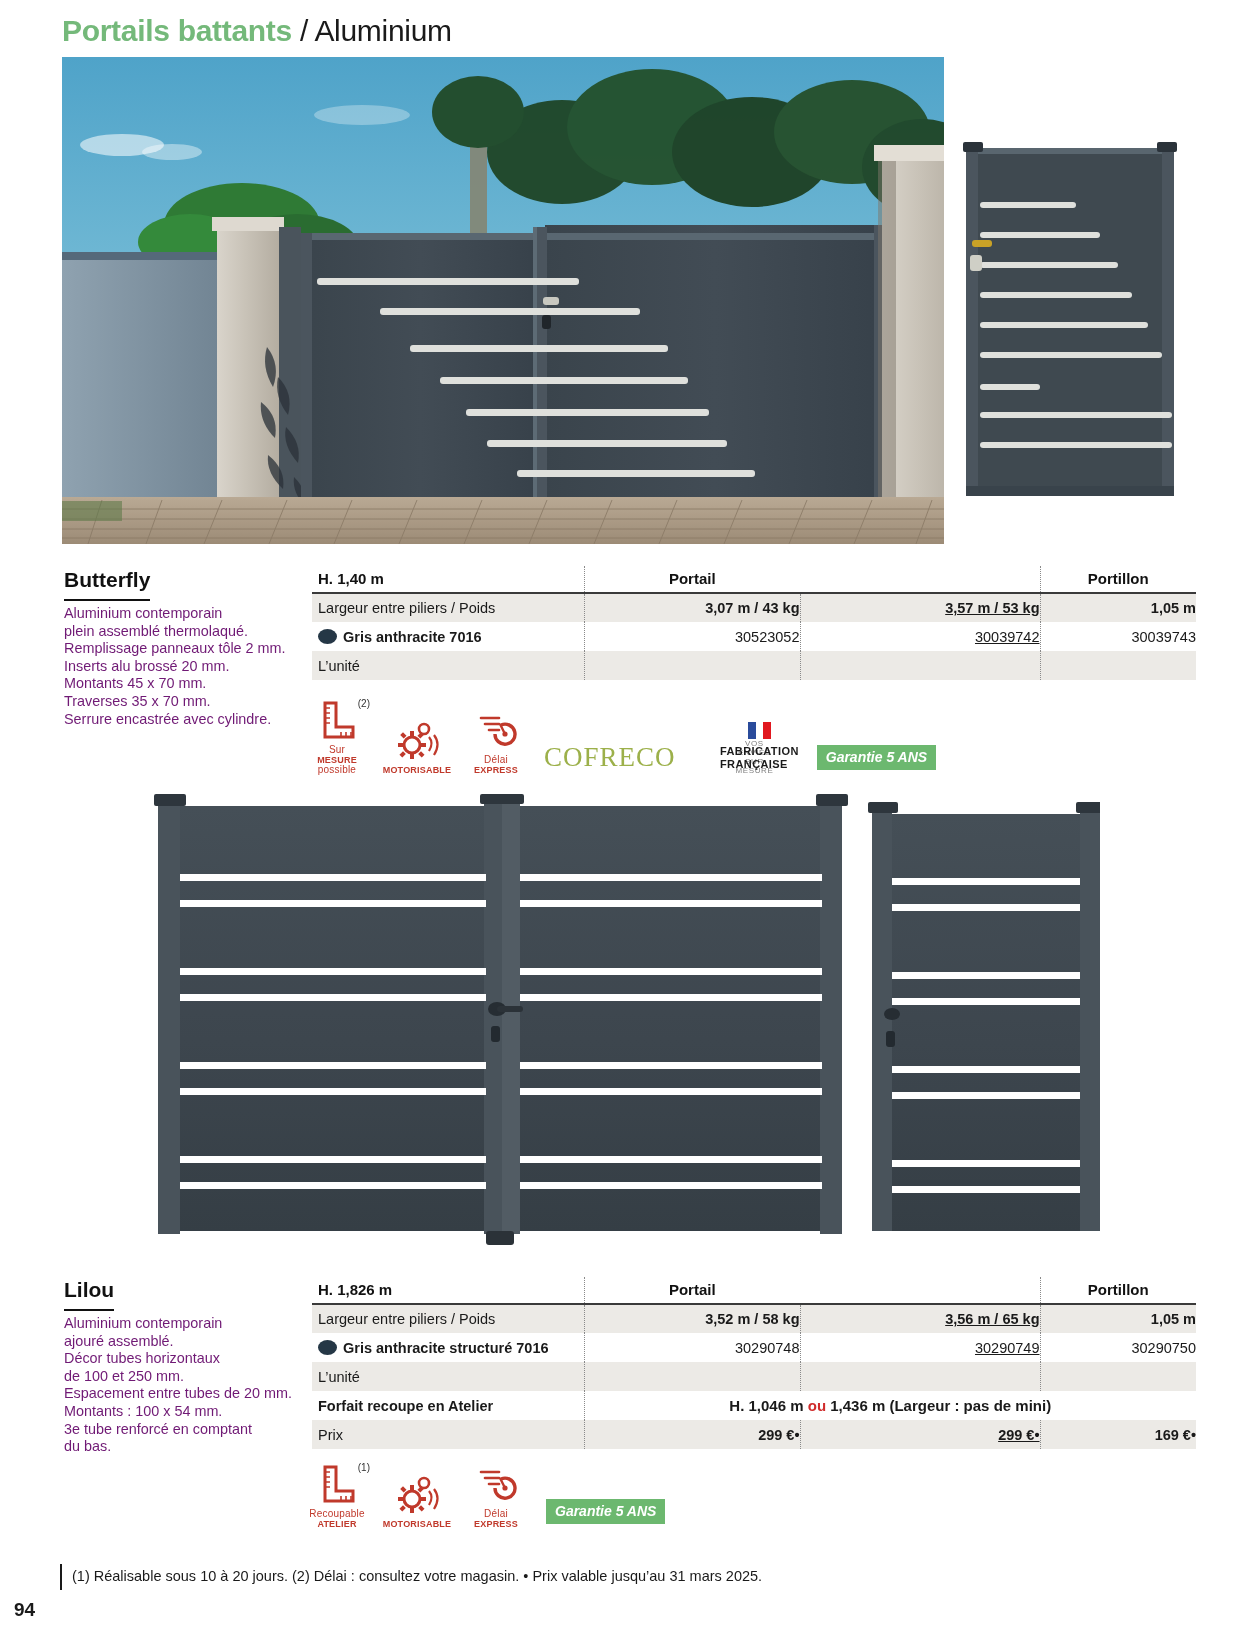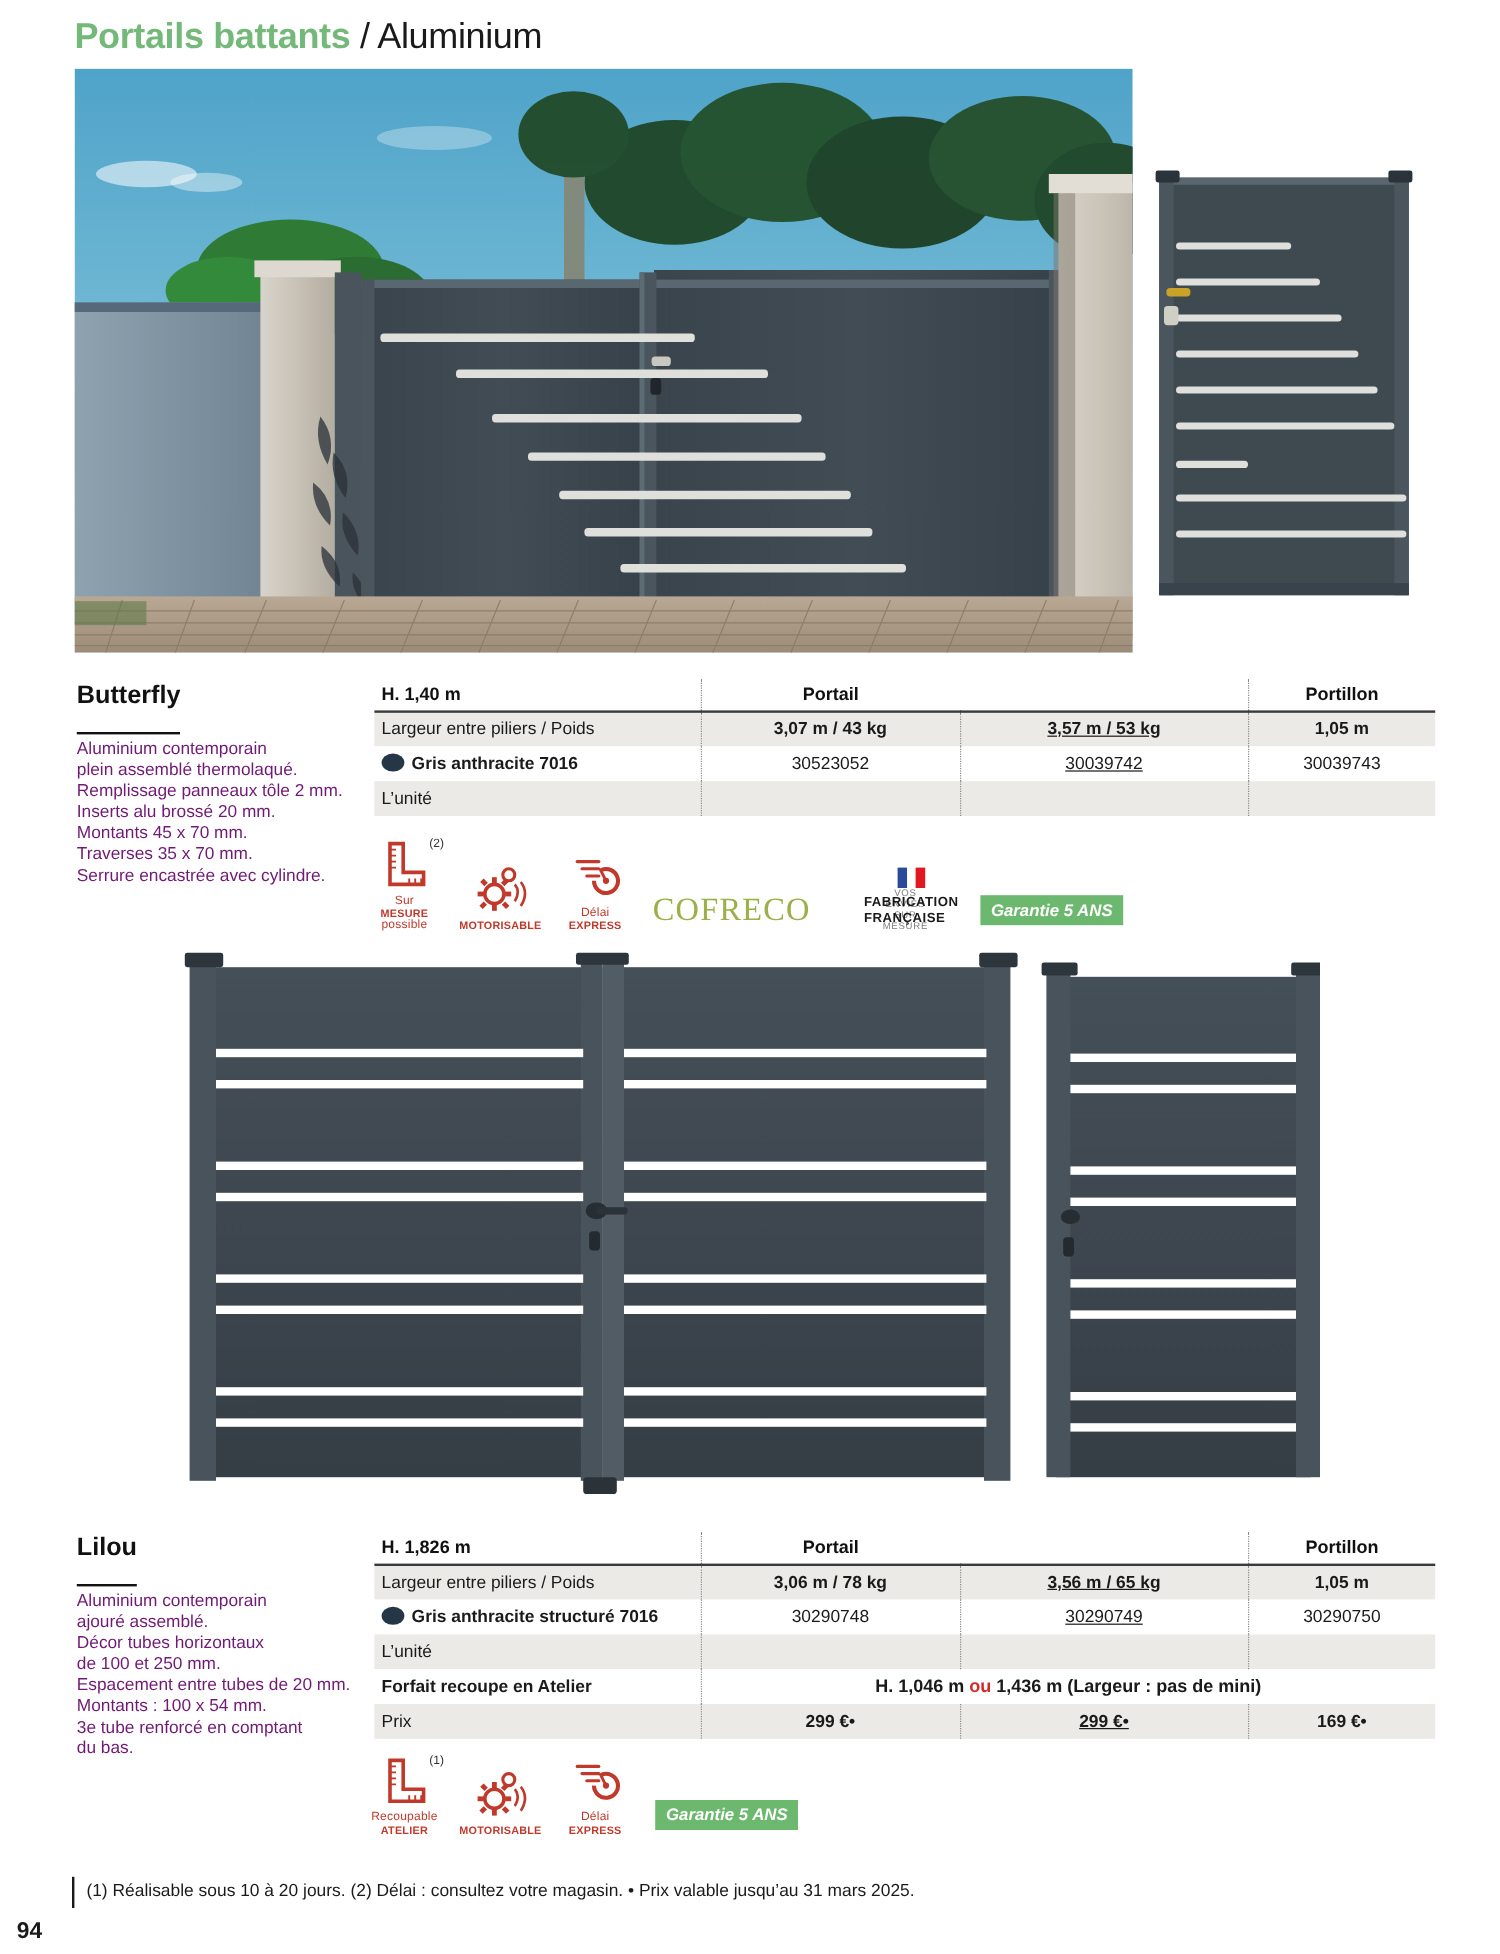--- a/index.html
+++ b/index.html
@@ -26,21 +26,21 @@
     position: absolute; left: 62px; top: 57px;
     width: 882px; height: 487px;
     overflow: hidden;
   }
   .hero svg { display: block; }
 
   
   .prod-name {
     font-size: 21px; font-weight: bold; color: #111;
     border-bottom: 2px solid #111; display: inline-block;
-    padding-bottom: 18px; margin-bottom: 4px;
+    padding-bottom: 7px; margin-bottom: 4px;
   }
   .prod-desc {
     font-size: 14.4px; line-height: 17.6px; color: #701a75;
     white-space: pre-line;
   }
   .block-butterfly-text { position: absolute; left: 64px; top: 568px; width: 230px; }
   .block-lilou-text     { position: absolute; left: 64px; top: 1278px; width: 235px; }
 
   
   .spec-table {
@@ -55,21 +55,21 @@
 
   .spec-table tr { height: 29px; }
   .spec-table tr.head-row { height: 27px; }
 
   .c-label  { width: 272px; padding-left: 6px !important; text-align: left; }
   .c-p1     { width: 216px; text-align: center; }
   .c-p2     { width: 240px; text-align: center; text-decoration: underline; }
   .c-p3     { width: 156px; text-align: center; }
 
   
-  .dsep-l { border-left: 1px dotted #8a8a8a; }
+  .dsep-l { border-left: 1px dotted #8a8a8a; text-align: right; }
 
   .head-row td { font-weight: bold; font-size: 15px; color: #111; padding-bottom: 2px; }
   .head-row .c-label { font-size: 15px; }
   .portail-head { font-weight: bold; font-size: 15px; text-align: center; }
 
   .row-shade { background: #eceae6; }
   .row-white { background: #ffffff; }
   .rule-under-head { border-top: 2px solid #3a3a3a; }
 
   .bold-cell { font-weight: bold; }
@@ -508,21 +508,21 @@
 <table class="spec-table t-lilou">
   <tbody>
       <tr class="head-row">
     <td class="c-label">H. 1,826 m</td>
     <td class="c-p1 dsep-l portail-head">Portail</td>
     <td class="c-p2 portail-head"></td>
     <td class="c-p3 dsep-l portail-head">Portillon</td>
   </tr>
   <tr class="row-shade rule-under-head">
     <td class="c-label">Largeur entre piliers / Poids</td>
-    <td class="c-p1 dsep-l bold-cell">3,06 m / 78 kg</td>
+    <td class="c-p1 dsep-l bold-cell">3,52 m / 58 kg</td>
     <td class="c-p2 dsep-l bold-cell">3,56 m / 65 kg</td>
     <td class="c-p3 dsep-l bold-cell">1,05 m</td>
   </tr>
   <tr class="row-white">
     <td class="c-label">
       <span class="swatch" style="background: rgb(37, 55, 70);"></span><span class="color-name">Gris anthracite structuré 7016</span>
     </td>
     <td class="c-p1 dsep-l ref-cell">30290748</td>
     <td class="c-p2 dsep-l ref-cell">30290749</td>
     <td class="c-p3 dsep-l ref-cell">30290750</td>

